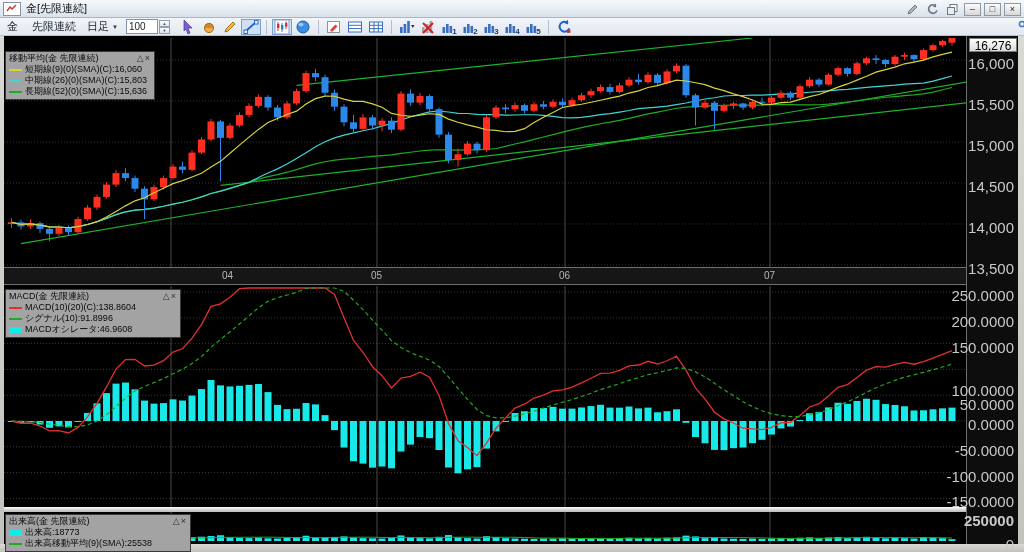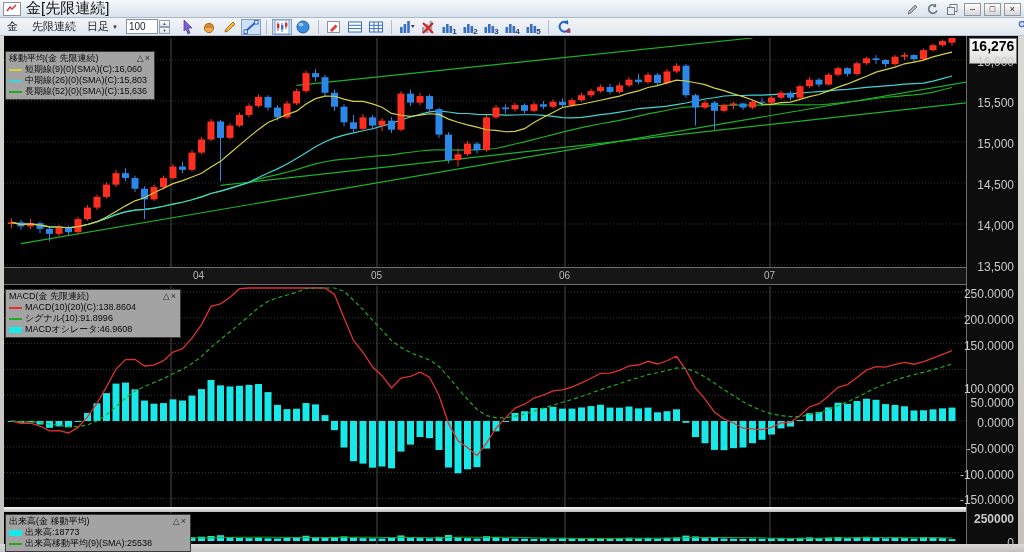--- a/index.html
+++ b/index.html
@@ -4,21 +4,21 @@
 <style>
   html,body{margin:0;padding:0;background:#9aa4ae;font-family:"Liberation Sans",sans-serif;}
   #win{position:relative;width:1024px;height:552px;background:#000;overflow:hidden;
        font-family:"Liberation Sans",sans-serif;}
   
   #titlebar{position:absolute;left:0;top:0;width:1024px;height:18px;
     background:linear-gradient(#f6f9fc,#d9e2ec);border-bottom:1px solid #aab6c2;
     display:flex;align-items:center;box-sizing:border-box;}
   #title-icon{width:16px;height:12px;margin-left:3px;background:#fff;border:1px solid #8a94a0;
     display:flex;align-items:center;justify-content:center;}
-  #title-text{font-size:15px;color:#101010;margin-left:5px;white-space:nowrap;}
+  #title-text{font-size:11px;color:#101010;margin-left:5px;white-space:nowrap;}
   #title-right{position:absolute;right:3px;top:2px;display:flex;gap:3px;align-items:center;}
   .tb-ico{width:17px;height:14px;display:flex;align-items:center;justify-content:center;}
   .winbtn{width:17px;height:13px;background:linear-gradient(#fcfcfc,#d8d8d8);
     border:1px solid #8e98a2;font-size:9px;line-height:11px;text-align:center;color:#222;
     box-sizing:border-box;}
   #toolbar{position:absolute;left:0;top:18px;width:1024px;height:18px;
     background:linear-gradient(#f2f5f9,#e2e8f0);border-bottom:1px solid #b9c2cf;
     display:flex;align-items:center;box-sizing:border-box;font-size:11px;color:#18202a;}
   #toolbar .txt{margin:0 7px;white-space:nowrap;}
   #period-dd{display:flex;align-items:center;gap:3px;margin:0 4px;white-space:nowrap;}
@@ -57,24 +57,24 @@
   .legend{position:absolute;background:#a3a3a3;border:1px solid #3a3a3a;font-size:9px;
     color:#0a0a0a;padding:1px 3px 2px 3px;line-height:11px;z-index:5;}
   .legend .ttl{display:flex;justify-content:space-between;align-items:center;gap:8px;white-space:nowrap;}
   .legend .btns{color:#333;font-size:9px;letter-spacing:1px;}
   .legend .row{display:flex;align-items:center;gap:3px;white-space:nowrap;}
   .sw-line{width:13px;height:2px;flex:none;}
   .sw-block{width:13px;height:6px;flex:none;}
   #ma-legend{left:5px;top:51px;width:142px;}
   #macd-legend{left:5px;top:289px;width:168px;}
   #vol-legend{left:5px;top:514px;width:178px;}
-  .ytick{position:absolute;right:4px;font-size:12px;color:#c9c9c9;white-space:nowrap;}
-  #price-box{position:absolute;left:2px;top:2px;width:48px;height:26px;
+  .ytick{position:absolute;right:4px;font-size:15px;color:#c9c9c9;white-space:nowrap;}
+  #price-box{position:absolute;left:2px;top:2px;width:48px;height:14px;
     background:linear-gradient(#ffffff,#dcdcd8);border:1px solid #7a7a7a;
-    font-size:14px;font-weight:bold;color:#000;text-align:center;line-height:14px;box-sizing:border-box;}
+    font-size:12px;font-weight:normal;color:#000;text-align:center;line-height:14px;box-sizing:border-box;}
 </style>
 </head>
 <body>
 
 <div id="win">
 
   <div id="titlebar">
     <div id="title-icon">
       <svg width="12" height="9">
           <polyline points="1,7 4,3 6,5 10,1" fill="none" stroke="#d03030" stroke-width="1.4"></polyline>
@@ -477,21 +477,21 @@
         <line x1="929" y1="5.5760000000000005" x2="929" y2="13.776" stroke="#ff2e21" stroke-width="1"></line>
         <rect x="925.5" y="7.216" width="7" height="4.920000000000001" fill="#ff2e21"></rect>
         <line x1="938.5" y1="1.476" x2="938.5" y2="8.856" stroke="#ff2e21" stroke-width="1"></line>
         <rect x="935" y="3.116" width="7" height="4.1" fill="#ff2e21"></rect>
         <line x1="948" y1="0" x2="948" y2="7.79" stroke="#ff2e21" stroke-width="1"></line>
         <rect x="944.5" y="0" width="7" height="4.674" fill="#ff2e21"></rect>
       </g>
       <polyline points="7.5,184.336 17,186.386 26.5,185.976 36,187.20600000000002 45.5,188.928 55,188.98266666666663 64.5,189.72457142857147 74,188.64100000000002 83.5,186.52266666666662 93,183.69822222222226 102.5,179.0515555555555 112,173.49377777777775 121.5,167.84488888888887 131,162.83377777777775 140.5,159.73600000000002 150,154.72488888888887 159.5,150.16933333333338 169,145.61377777777776 178.5,142.60711111111112 188,139.05377777777775 197.5,135.31822222222226 207,129.03155555555549 216.5,123.38266666666662 226,115.18266666666662 235.5,107.16488888888888 245,99.14711111111113 254.5,91.40266666666662 264,84.47822222222226 273.5,80.56044444444451 283,76.5515555555555 292.5,73.18044444444452 302,65.98266666666662 311.5,60.60711111111113 321,58.14711111111113 330.5,58.238222222222255 340,61.06266666666662 349.5,63.43155555555549 359,63.43155555555549 368.5,65.8915555555555 378,69.17155555555549 387.5,75.45822222222226 397,77.28044444444451 406.5,78.37377777777775 416,77.18933333333338 425.5,75.73155555555549 435,76.36933333333339 444.5,81.10711111111114 454,84.296 463.5,86.84711111111113 473,89.12488888888888 482.5,91.76711111111113 492,92.31377777777774 501.5,93.7715555555555 511,93.316 520.5,90.67377777777774 530,84.47822222222226 539.5,79.19377777777775 549,74.54711111111114 558.5,69.536 568,67.62266666666662 577.5,66.256 587,64.2515555555555 596.5,62.24711111111113 606,60.15155555555549 615.5,58.056000000000004 625,55.04933333333339 634.5,52.86266666666662 644,49.49155555555549 653.5,47.57822222222226 663,44.936 672.5,42.11155555555549 682,43.022666666666616 691.5,44.75377777777775 701,46.66711111111113 710.5,50.129333333333385 720,52.68044444444451 729.5,55.86933333333339 739,58.60266666666662 748.5,61.97377777777775 758,66.07377777777775 767.5,66.34711111111113 777,64.70711111111113 786.5,64.16044444444451 796,61.42711111111113 805.5,58.60266666666662 815,56.50711111111113 824.5,52.86266666666662 834,49.12711111111113 843.5,45.93822222222226 853,42.11155555555549 862.5,38.28488888888887 872,34.093777777777746 881.5,31.633777777777745 891,29.08266666666662 900.5,25.802666666666617 910,24.07155555555549 919.5,22.067111111111128 929,18.878222222222256 938.5,16.418222222222255 948,14.085777777777745" fill="none" stroke="#d6d23e" stroke-width="1.2"></polyline>
     </svg>
   <div id="xaxis">
-      <span style="left: 149px; padding-left: 40px;">04</span>
+      <span style="left: 178px; padding-left: 40px;">04</span>
       <span style="left: 367px;">05</span>
       <span style="left: 555px;">06</span>
       <span style="left: 760px;">07</span>
     </div>
   <svg id="svg-macd" width="962" height="221">
       <line x1="0" y1="6" x2="962" y2="6" stroke="#383838" stroke-width="1" stroke-dasharray="1 2"></line>
       <line x1="0" y1="31.799999999999997" x2="962" y2="31.799999999999997" stroke="#383838" stroke-width="1" stroke-dasharray="1 2"></line>
       <line x1="0" y1="57.599999999999994" x2="962" y2="57.599999999999994" stroke="#383838" stroke-width="1" stroke-dasharray="1 2"></line>
       <line x1="0" y1="83.4" x2="962" y2="83.4" stroke="#383838" stroke-width="1" stroke-dasharray="1 2"></line>
       <line x1="0" y1="109.2" x2="962" y2="109.2" stroke="#383838" stroke-width="1" stroke-dasharray="1 2"></line>
@@ -751,21 +751,21 @@
         <span class="sw-line" style="background: rgb(33, 170, 33);"></span>
         <span>シグナル(10):91.8996</span>
       </div>
       <div class="row">
         <span class="sw-block" style="background: rgb(25, 232, 232);"></span>
         <span>MACDオシレータ:46.9608</span>
       </div>
     </div>
   <div class="legend" id="vol-legend">
       <div class="ttl">
-        <span>出来高(金 移動平均)</span>
+        <span>出来高(金 先限連続)</span>
         <span class="btns">△×</span>
       </div>
       <div class="row">
         <span class="sw-block" style="background: rgb(25, 232, 232);"></span>
         <span>出来高:18773</span>
       </div>
       <div class="row">
         <span class="sw-line" style="background: rgb(33, 170, 33);"></span>
         <span>出来高移動平均(9)(SMA):25538</span>
       </div>

